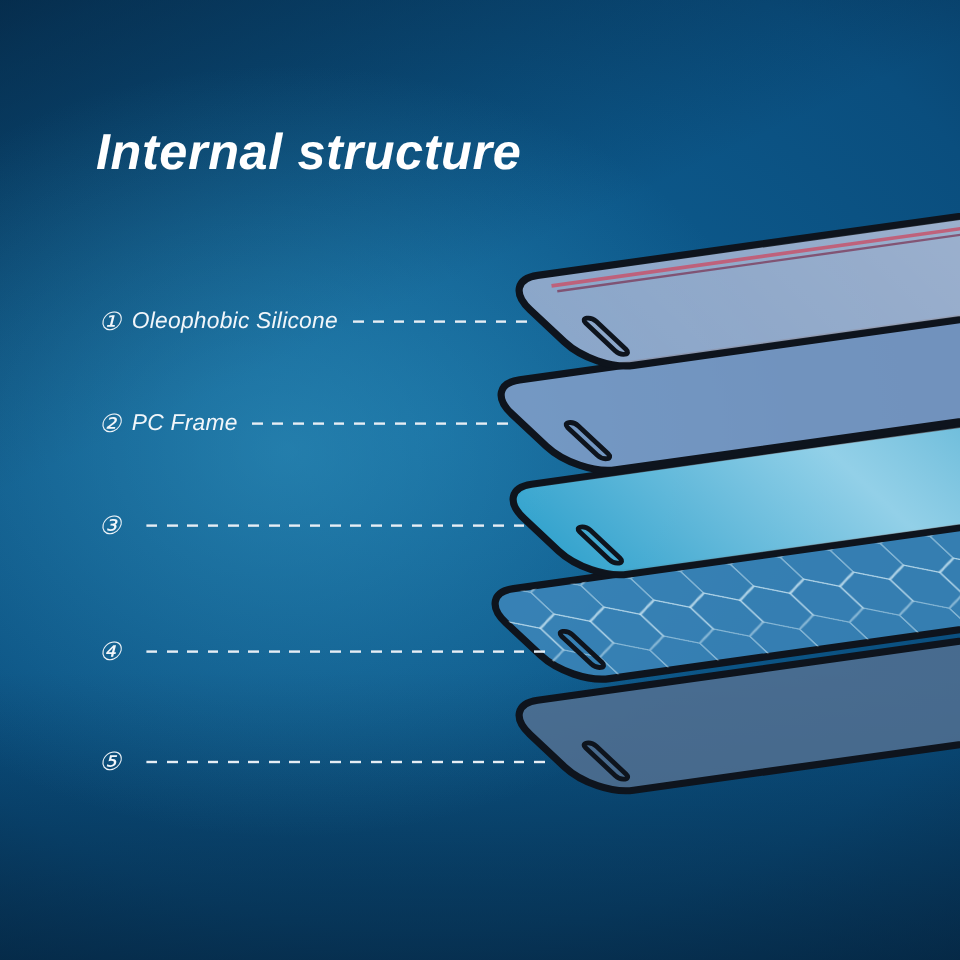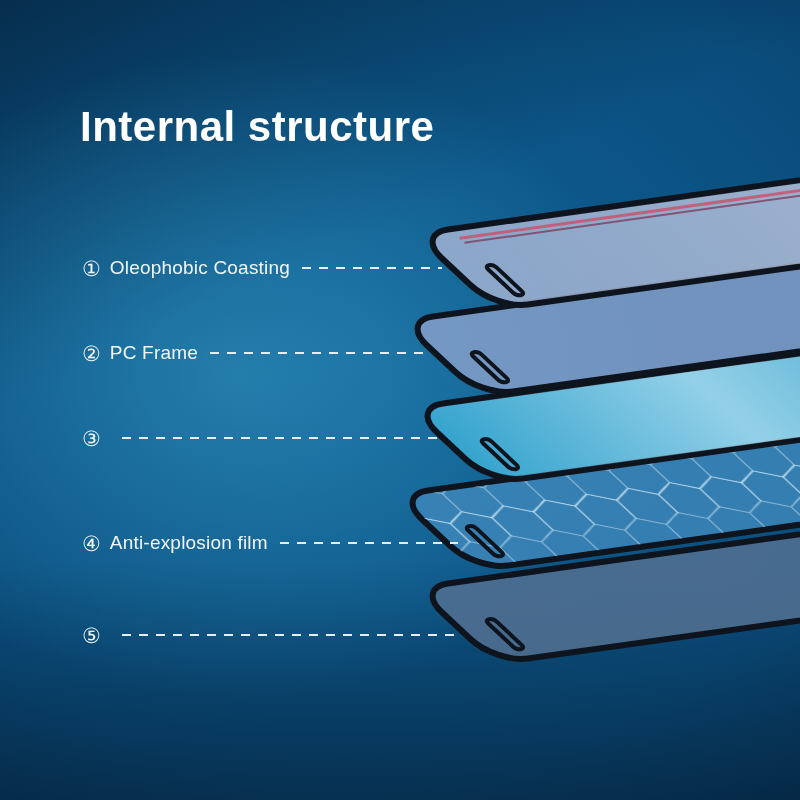--- a/index.html
+++ b/index.html
@@ -6,20 +6,21 @@
   html,body { width:800px; height:800px; overflow:hidden; }
   .stage {
     position:relative; width:800px; height:800px;
     font-family:"Liberation Sans", sans-serif;
     background-color:#0a4e7e;
     background-image:
       radial-gradient(ellipse 85% 65% at 30% 47%, rgba(62,165,205,.45), rgba(62,165,205,0) 62%),
       linear-gradient(155deg, rgba(3,22,42,.55) 0%, rgba(3,22,42,0) 35%),
       linear-gradient(0deg, rgba(3,20,38,.5) 0%, rgba(3,20,38,0) 30%),
       radial-gradient(ellipse 120% 95% at 45% 45%, #0f6296 0%, #0a4e7e 55%, #07375d 82%, #062e4f 100%);
+    font-style: italic;
   }
   .title {
     position:absolute; left:80px; top:103px;
     font-size:42px; font-weight:bold; color:#ffffff; letter-spacing:.5px;
   }
   .diagram { position:absolute; left:0; top:0; }
   .label-row {
     position:absolute; display:flex; align-items:center;
     color:#f2f6fa; font-size:19px; height:26px;
   }
@@ -83,38 +84,37 @@
       <line x1="34" y1="12" x2="760" y2="12" stroke="#c45a73" stroke-width="3" vector-effect="non-scaling-stroke" opacity="0.9"></line>
       <line x1="34" y1="18" x2="760" y2="18" stroke="#7a3050" stroke-width="2" vector-effect="non-scaling-stroke" opacity="0.7"></line>
       <rect x="30" y="48" width="9" height="40" rx="4.5" fill="none" stroke="#0e141d" stroke-width="4" vector-effect="non-scaling-stroke"></rect>
     </g>
   </svg>
 
   <h1 class="title">Internal structure</h1>
 
   <div class="label-row" style="left:82px; top:255px; width:360px;">
     <span class="label-num">①</span>
-    <span class="label-text">Oleophobic Coasting</span>
+    <span class="label-text">Oleophobic Silicone</span>
     <div class="dash"></div>
   </div>
 
   <div class="label-row" style="left:82px; top:340px; width:348px;">
     <span class="label-num">②</span>
     <span class="label-text">PC Frame</span>
     <div class="dash"></div>
   </div>
 
   <div class="label-row" style="left:82px; top:425px; width:356px;">
     <span class="label-num">③</span>
     <div class="dash"></div>
   </div>
 
   <div class="label-row" style="left:82px; top:530px; width:376px;">
     <span class="label-num">④</span>
-    <span class="label-text">Anti-explosion film</span>
     <div class="dash"></div>
   </div>
 
   <div class="label-row" style="left:82px; top:622px; width:374px;">
     <span class="label-num">⑤</span>
     <div class="dash"></div>
   </div>
 
 </div>
 

